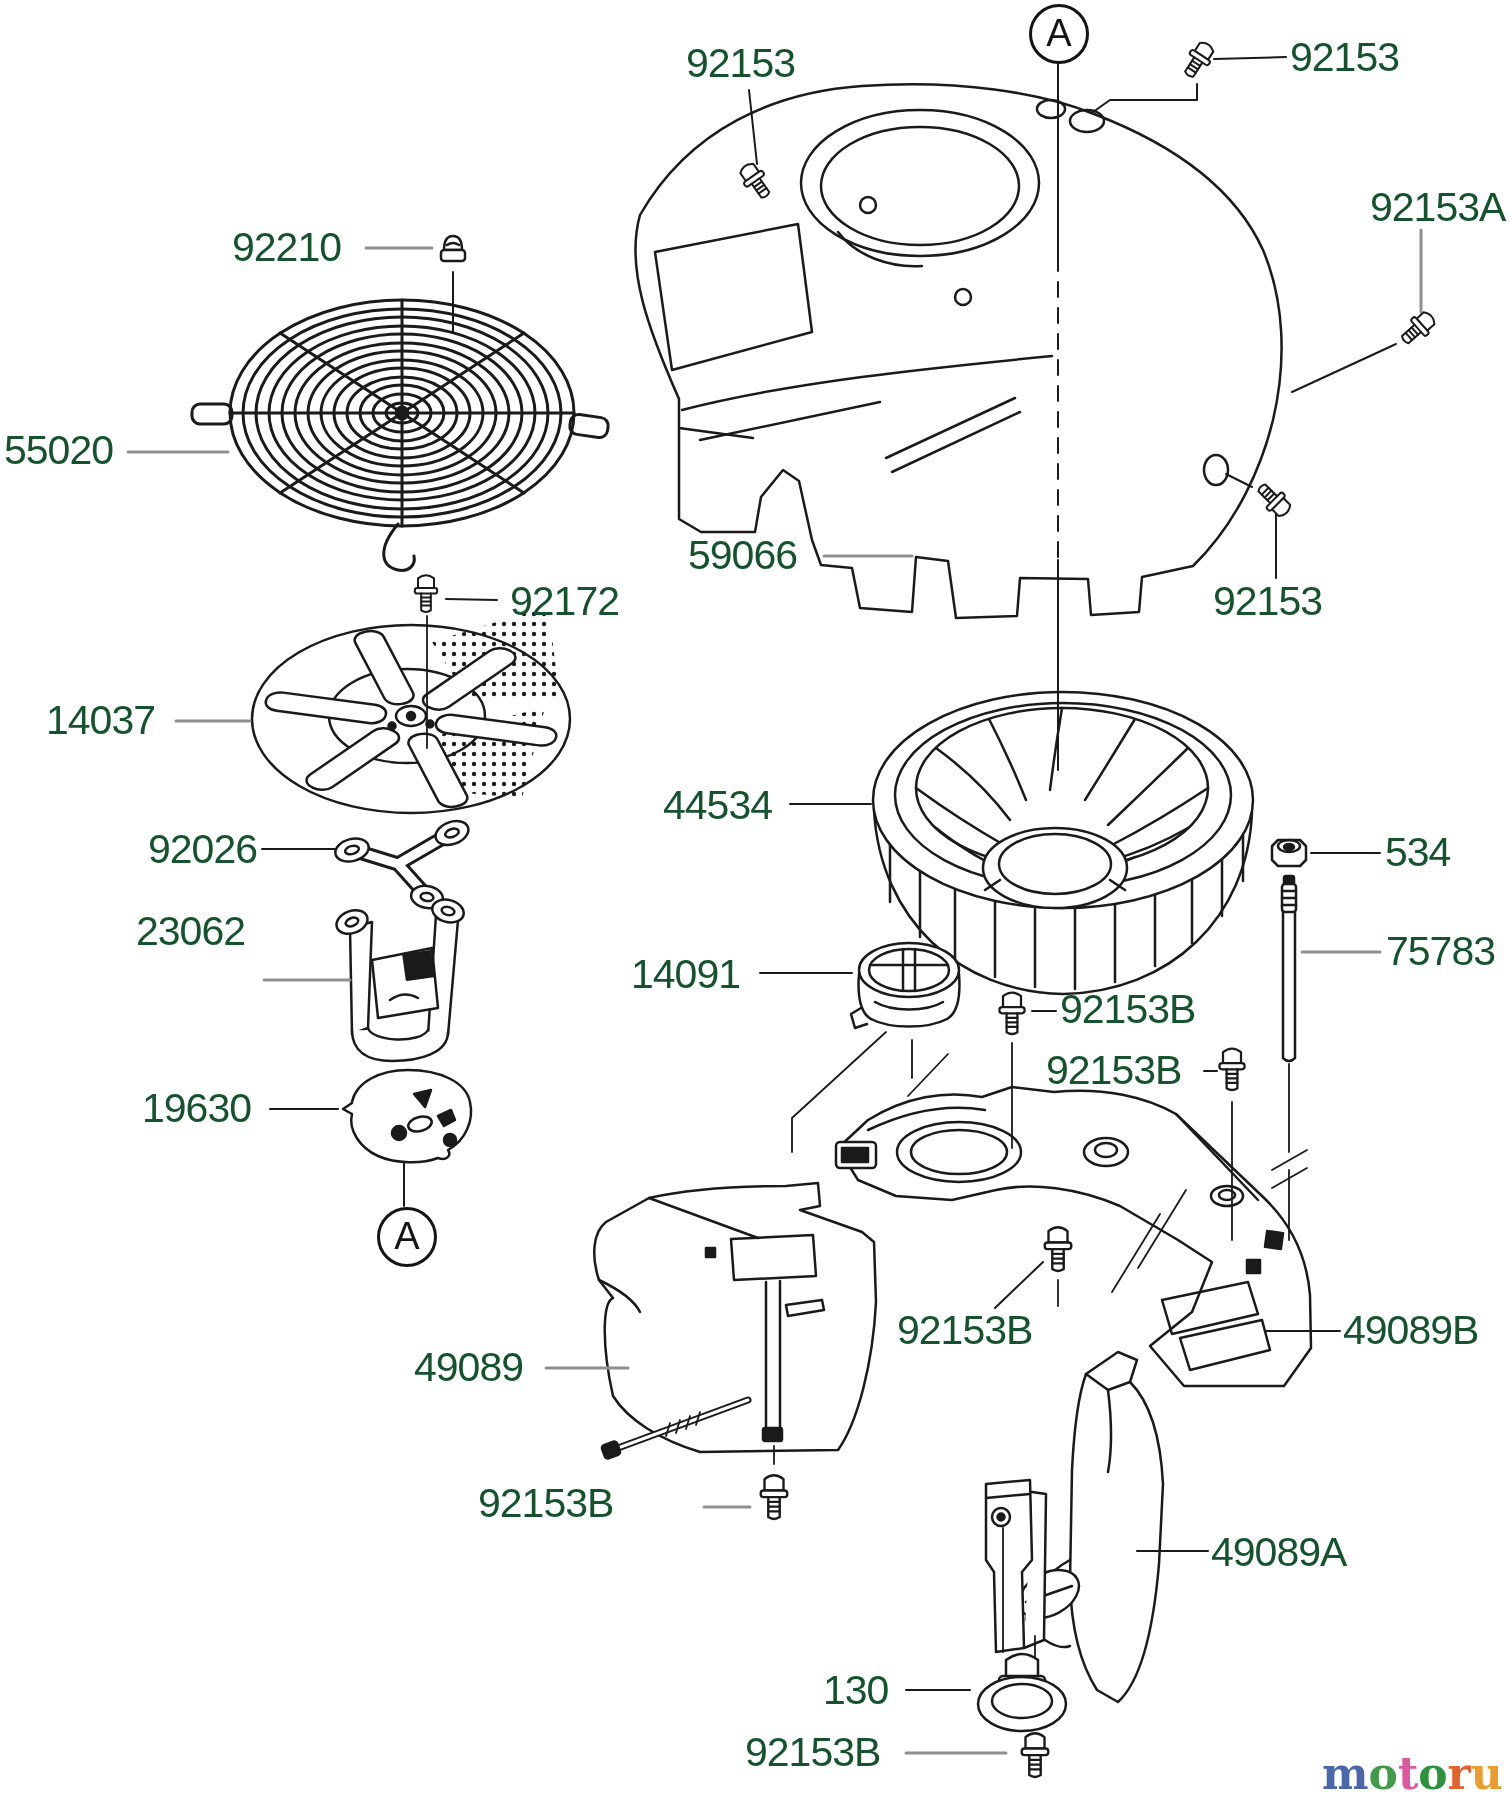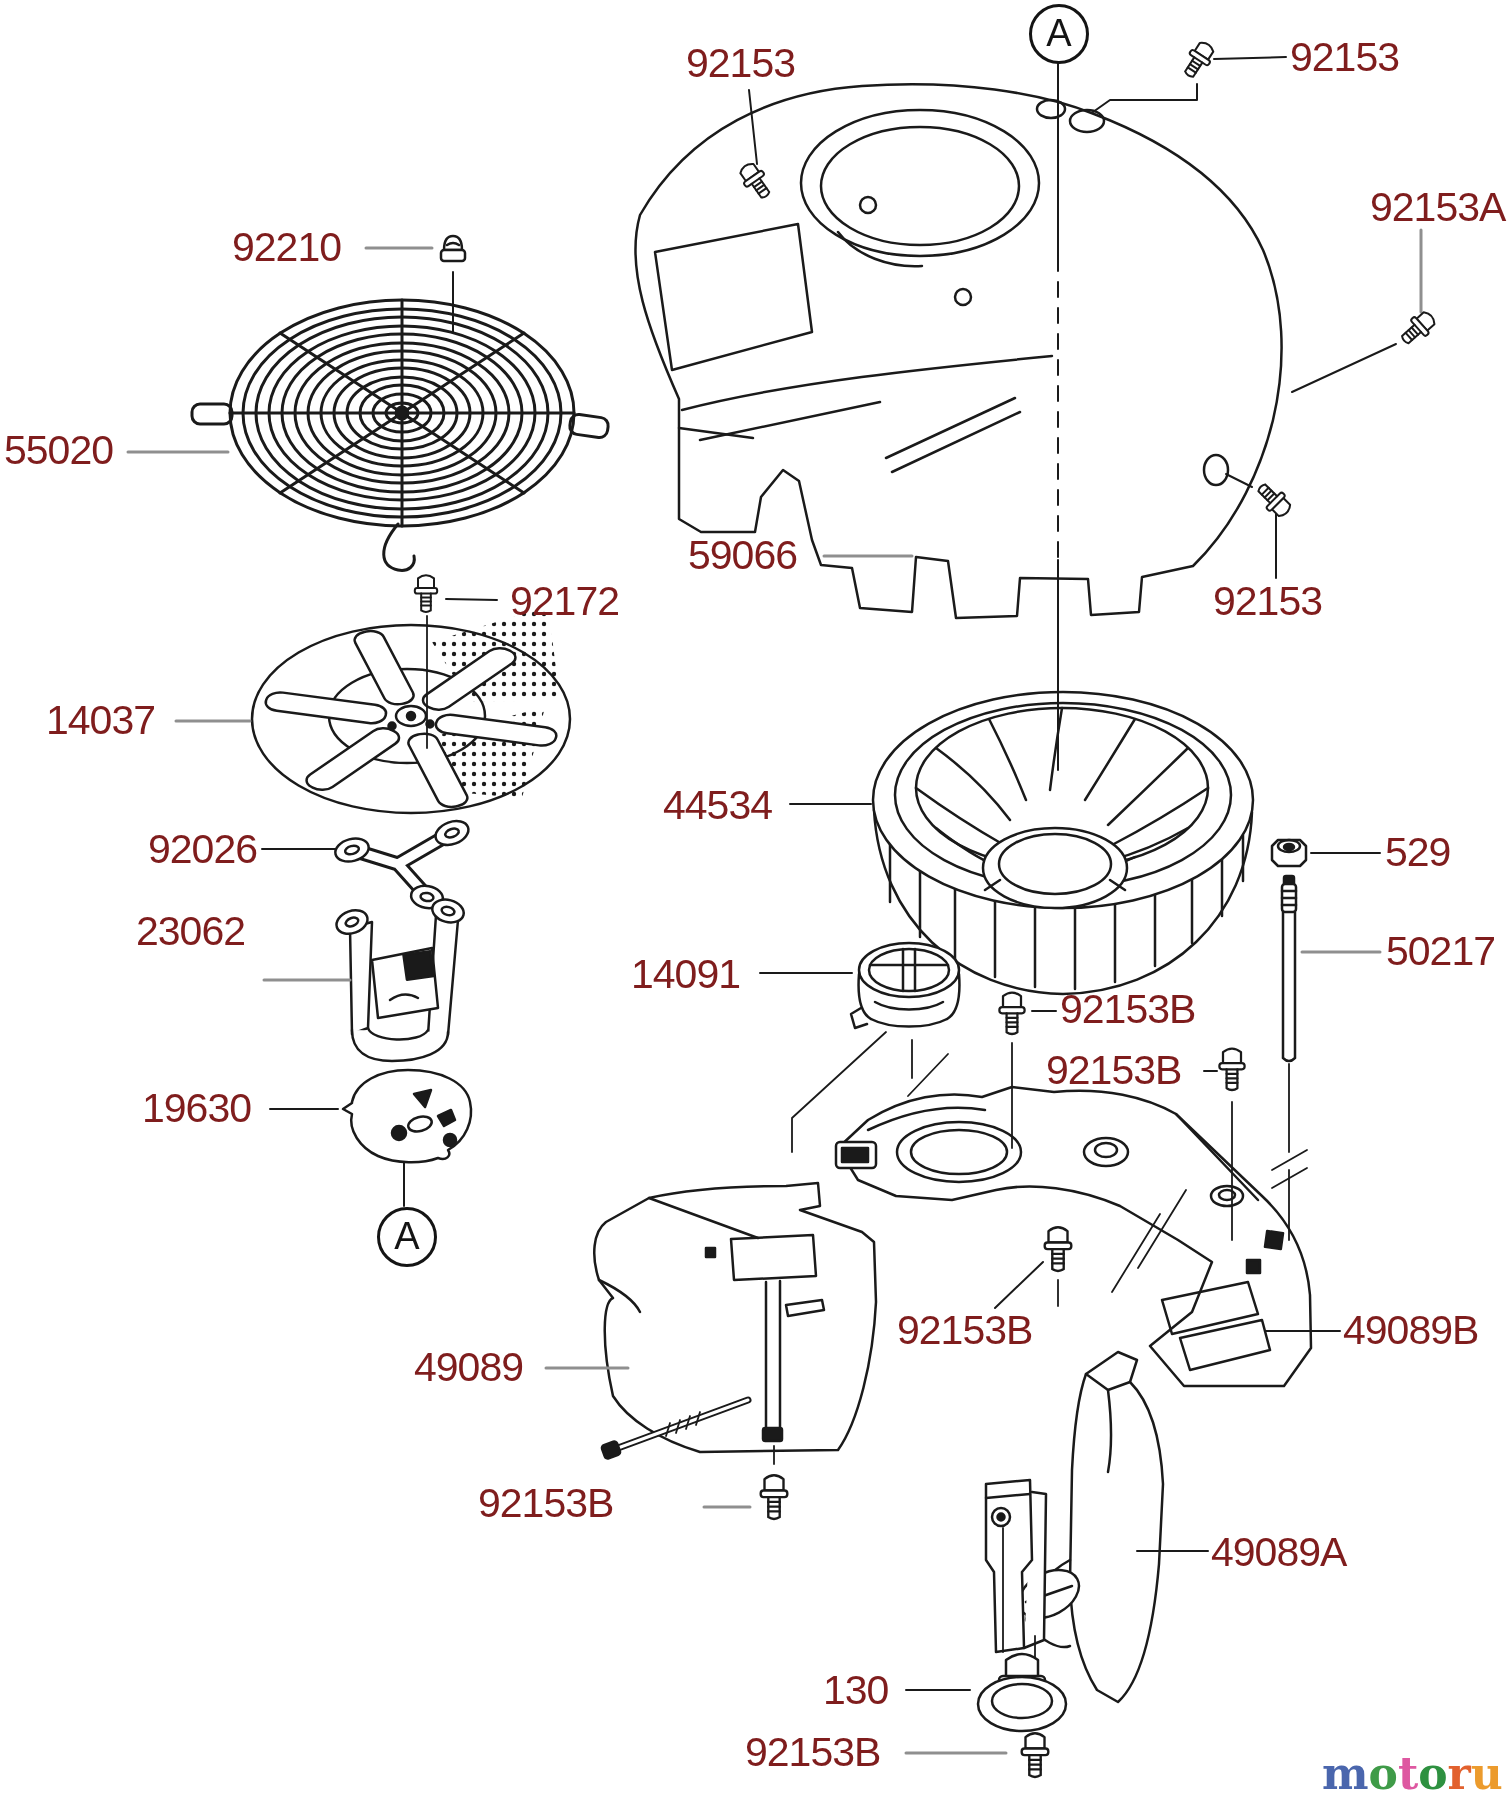--- a/index.html
+++ b/index.html
@@ -1,19 +1,19 @@
 <!DOCTYPE html>
 <html><head>
 <meta charset="utf-8">
 <style>
   html,body{margin:0;padding:0;background:#fff;}
   #stage{position:relative;width:1510px;height:1800px;background:#fff;overflow:hidden;
          font-family:"Liberation Sans",sans-serif;}
   #art{position:absolute;left:0;top:0;}
-  .lbl{position:absolute;font-size:41px;line-height:1;color:#7f1d1d;white-space:nowrap;
+  .lbl{position:absolute;font-size:41px;line-height:1;color:#14532d;white-space:nowrap;
        letter-spacing:-1px;}
   .callout{position:absolute;border:3px solid #141414;border-radius:50%;
            width:54px;height:54px;text-align:center;line-height:52px;font-size:38px;
            color:#141414;background:#fff;}
   .wm{position:absolute;left:1322px;top:1748px;font-family:"DejaVu Serif",serif;
       font-weight:700;font-size:44px;letter-spacing:0;}
   .wm span{display:inline-block;}
 </style>
 </head>
 <body>
@@ -307,22 +307,22 @@
 <div class="lbl" style="left:686px;top:43px">92153</div>
 <div class="lbl" style="left:1290px;top:37px">92153</div>
 <div class="lbl" style="left:1370px;top:187px">92153A</div>
 <div class="lbl" style="left:232px;top:227px">92210</div>
 <div class="lbl" style="left:4px;top:430px">55020</div>
 <div class="lbl" style="left:688px;top:535px">59066</div>
 <div class="lbl" style="left:510px;top:581px">92172</div>
 <div class="lbl" style="left:1213px;top:581px">92153</div>
 <div class="lbl" style="left:46px;top:700px">14037</div>
 <div class="lbl" style="left:663px;top:785px">44534</div>
-<div class="lbl" style="left:1385px;top:832px">529</div>
-<div class="lbl" style="left:1386px;top:931px">50217</div>
+<div class="lbl" style="left:1385px;top:832px">534</div>
+<div class="lbl" style="left:1386px;top:931px">75783</div>
 <div class="lbl" style="left:631px;top:954px">14091</div>
 <div class="lbl" style="left:148px;top:829px">92026</div>
 <div class="lbl" style="left:136px;top:911px">23062</div>
 <div class="lbl" style="left:142px;top:1088px">19630</div>
 <div class="lbl" style="left:1060px;top:989px">92153B</div>
 <div class="lbl" style="left:1046px;top:1050px">92153B</div>
 <div class="lbl" style="left:897px;top:1310px">92153B</div>
 <div class="lbl" style="left:414px;top:1347px">49089</div>
 <div class="lbl" style="left:1343px;top:1310px">49089B</div>
 <div class="lbl" style="left:1211px;top:1532px">49089A</div>

